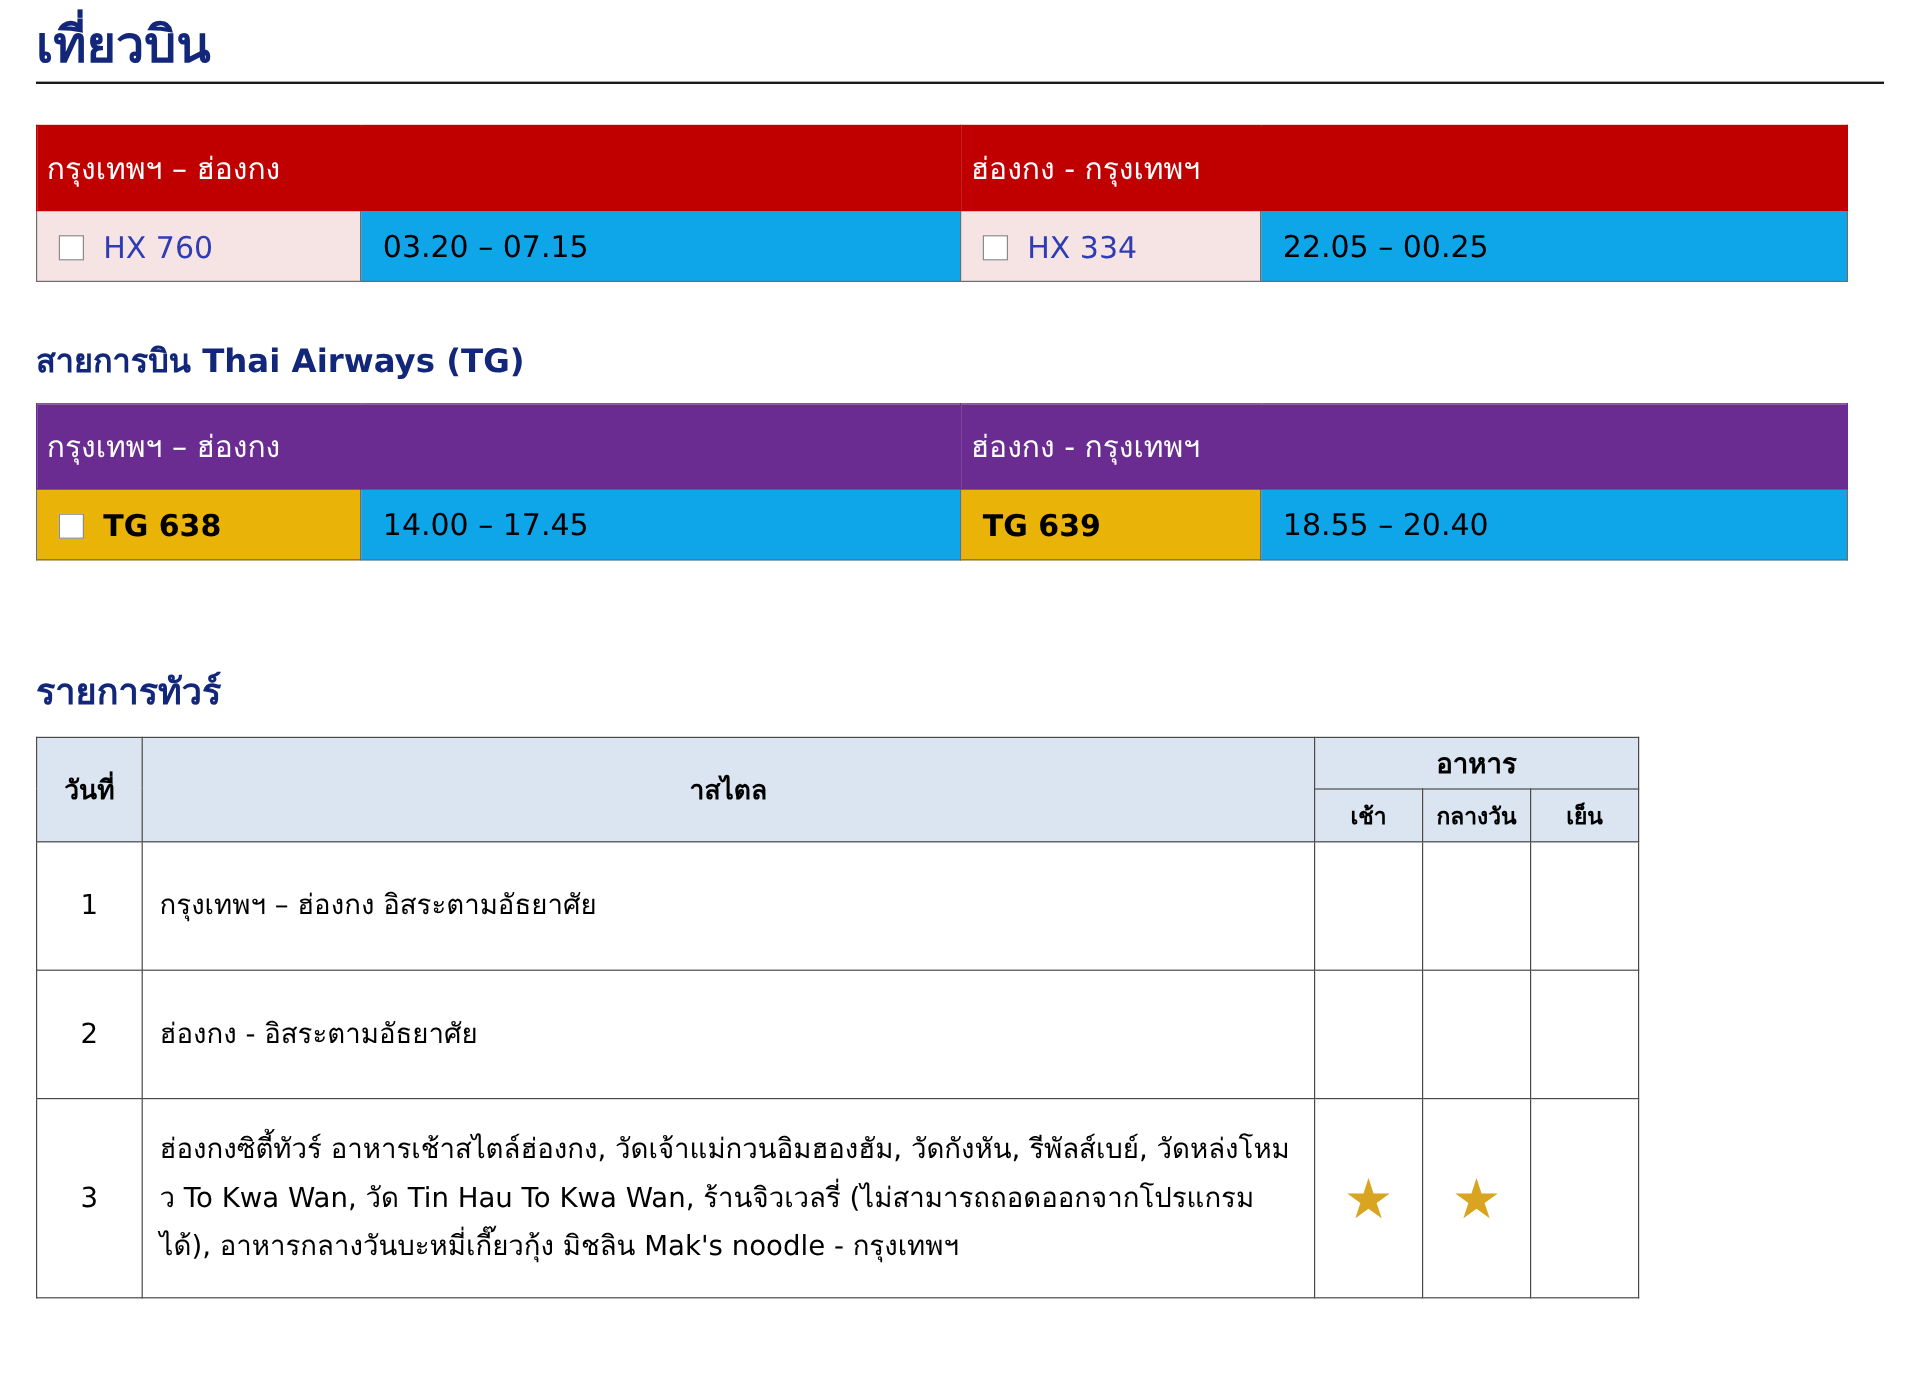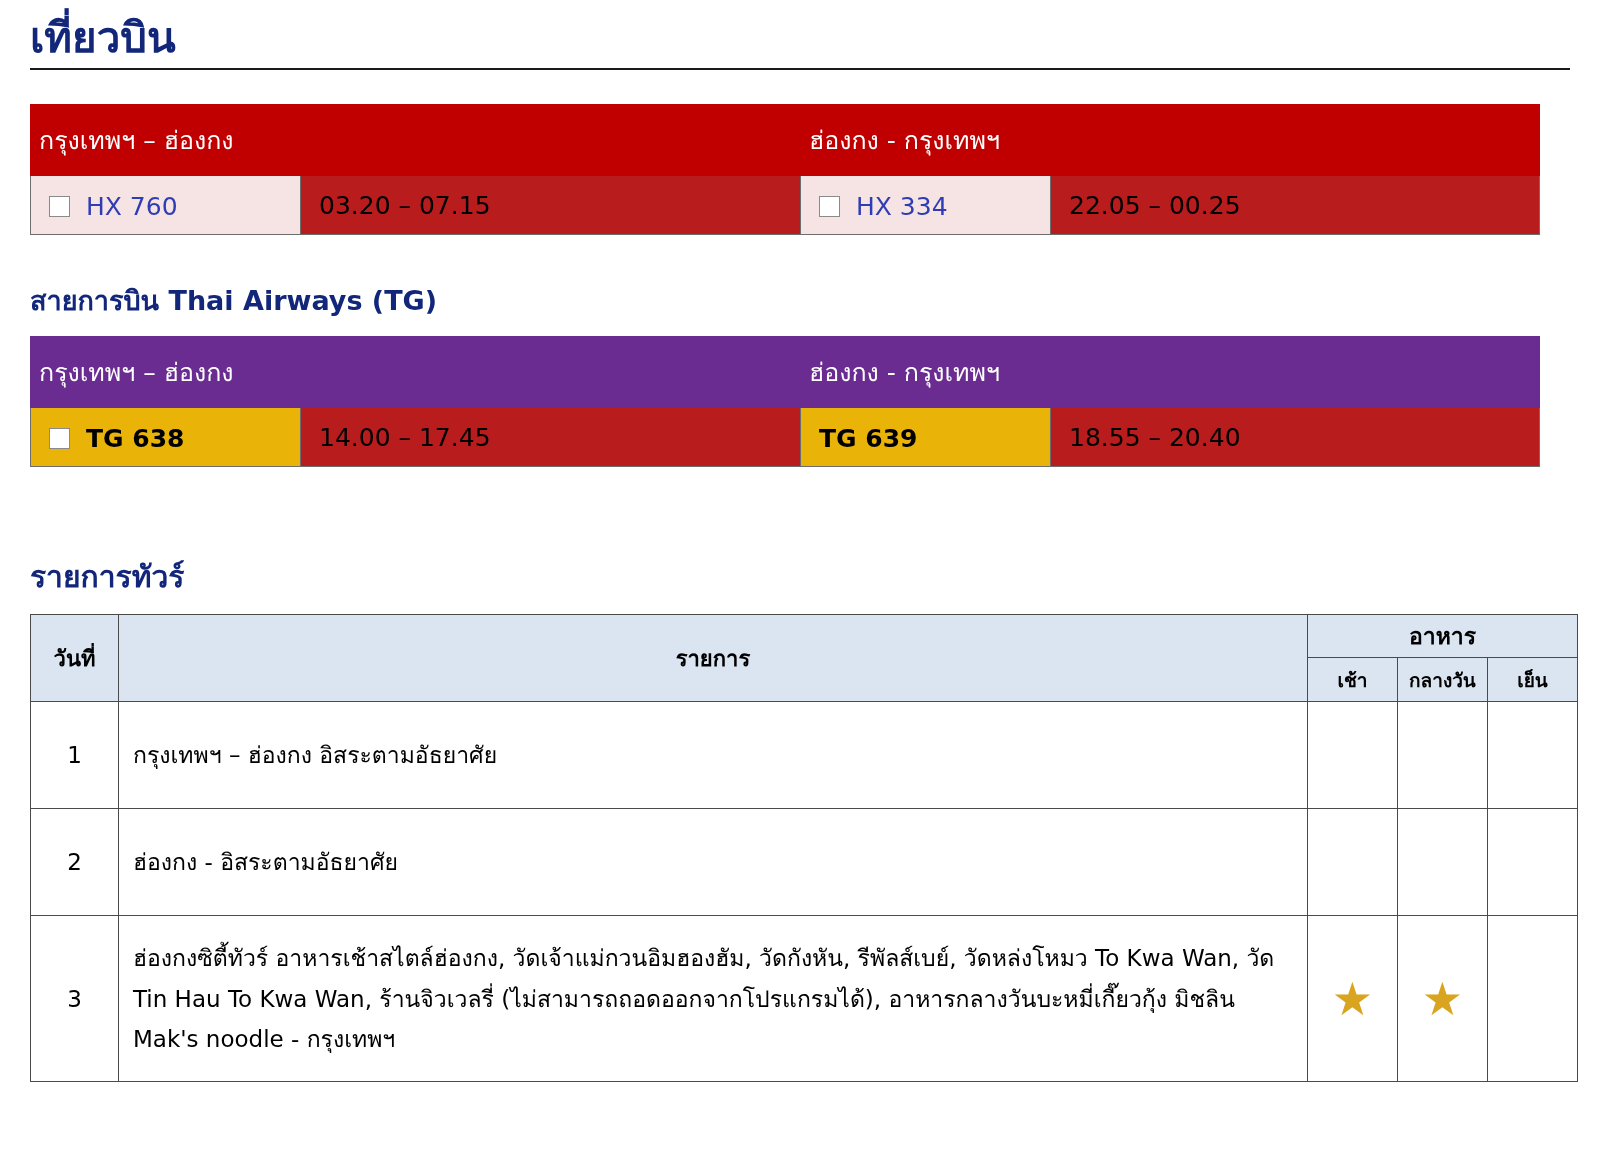--- a/index.html
+++ b/index.html
@@ -84,36 +84,36 @@
   .fl-code.tg {
     background: #eab308;
     color: #000000;
     font-weight: bold;
   }
   .fl-time {
     font-size: 25px;
     height: 58px;
     vertical-align: middle;
     padding: 0 18px !important;
-    background: #b91c1c;
+    background: #0ea5e9;
   }
   .chk {
     display: inline-block;
     width: 19px;
     height: 19px;
     border: 1px solid #8a8a8a;
     background: #ffffff;
     vertical-align: middle;
     margin-right: 16px;
   }
   .fl-code .label { vertical-align: middle; }
   
   table.tour {
     border-collapse: collapse;
-    width: 1548px;
+    width: 1336px;
     table-layout: fixed;
     margin-top: 14px;
   }
   table.tour td, table.tour th {
     border: 1px solid #4a4a4a;
     padding: 0;
   }
   .th-blue {
     background: #dbe5f1;
     font-size: 22px;
@@ -217,21 +217,21 @@
     <colgroup>
       <col style="width:88px">
         <col>
         <col style="width:90px">
         <col style="width:90px">
         <col style="width:90px">
     </colgroup>
     <tbody>
       <tr>
         <th class="th-blue th-date" rowspan="2">วันที่</th>
-        <th class="th-blue th-list" rowspan="2">รายการ</th>
+        <th class="th-blue th-list" rowspan="2">าสไตล</th>
         <th class="th-blue th-food-group" colspan="3">อาหาร</th>
       </tr>
       <tr>
         <th class="th-blue th-meal">เช้า</th>
         <th class="th-blue th-meal">กลางวัน</th>
         <th class="th-blue th-meal">เย็น</th>
       </tr>
 
       <tr class="row-1">
         <td class="col-day">1</td>

